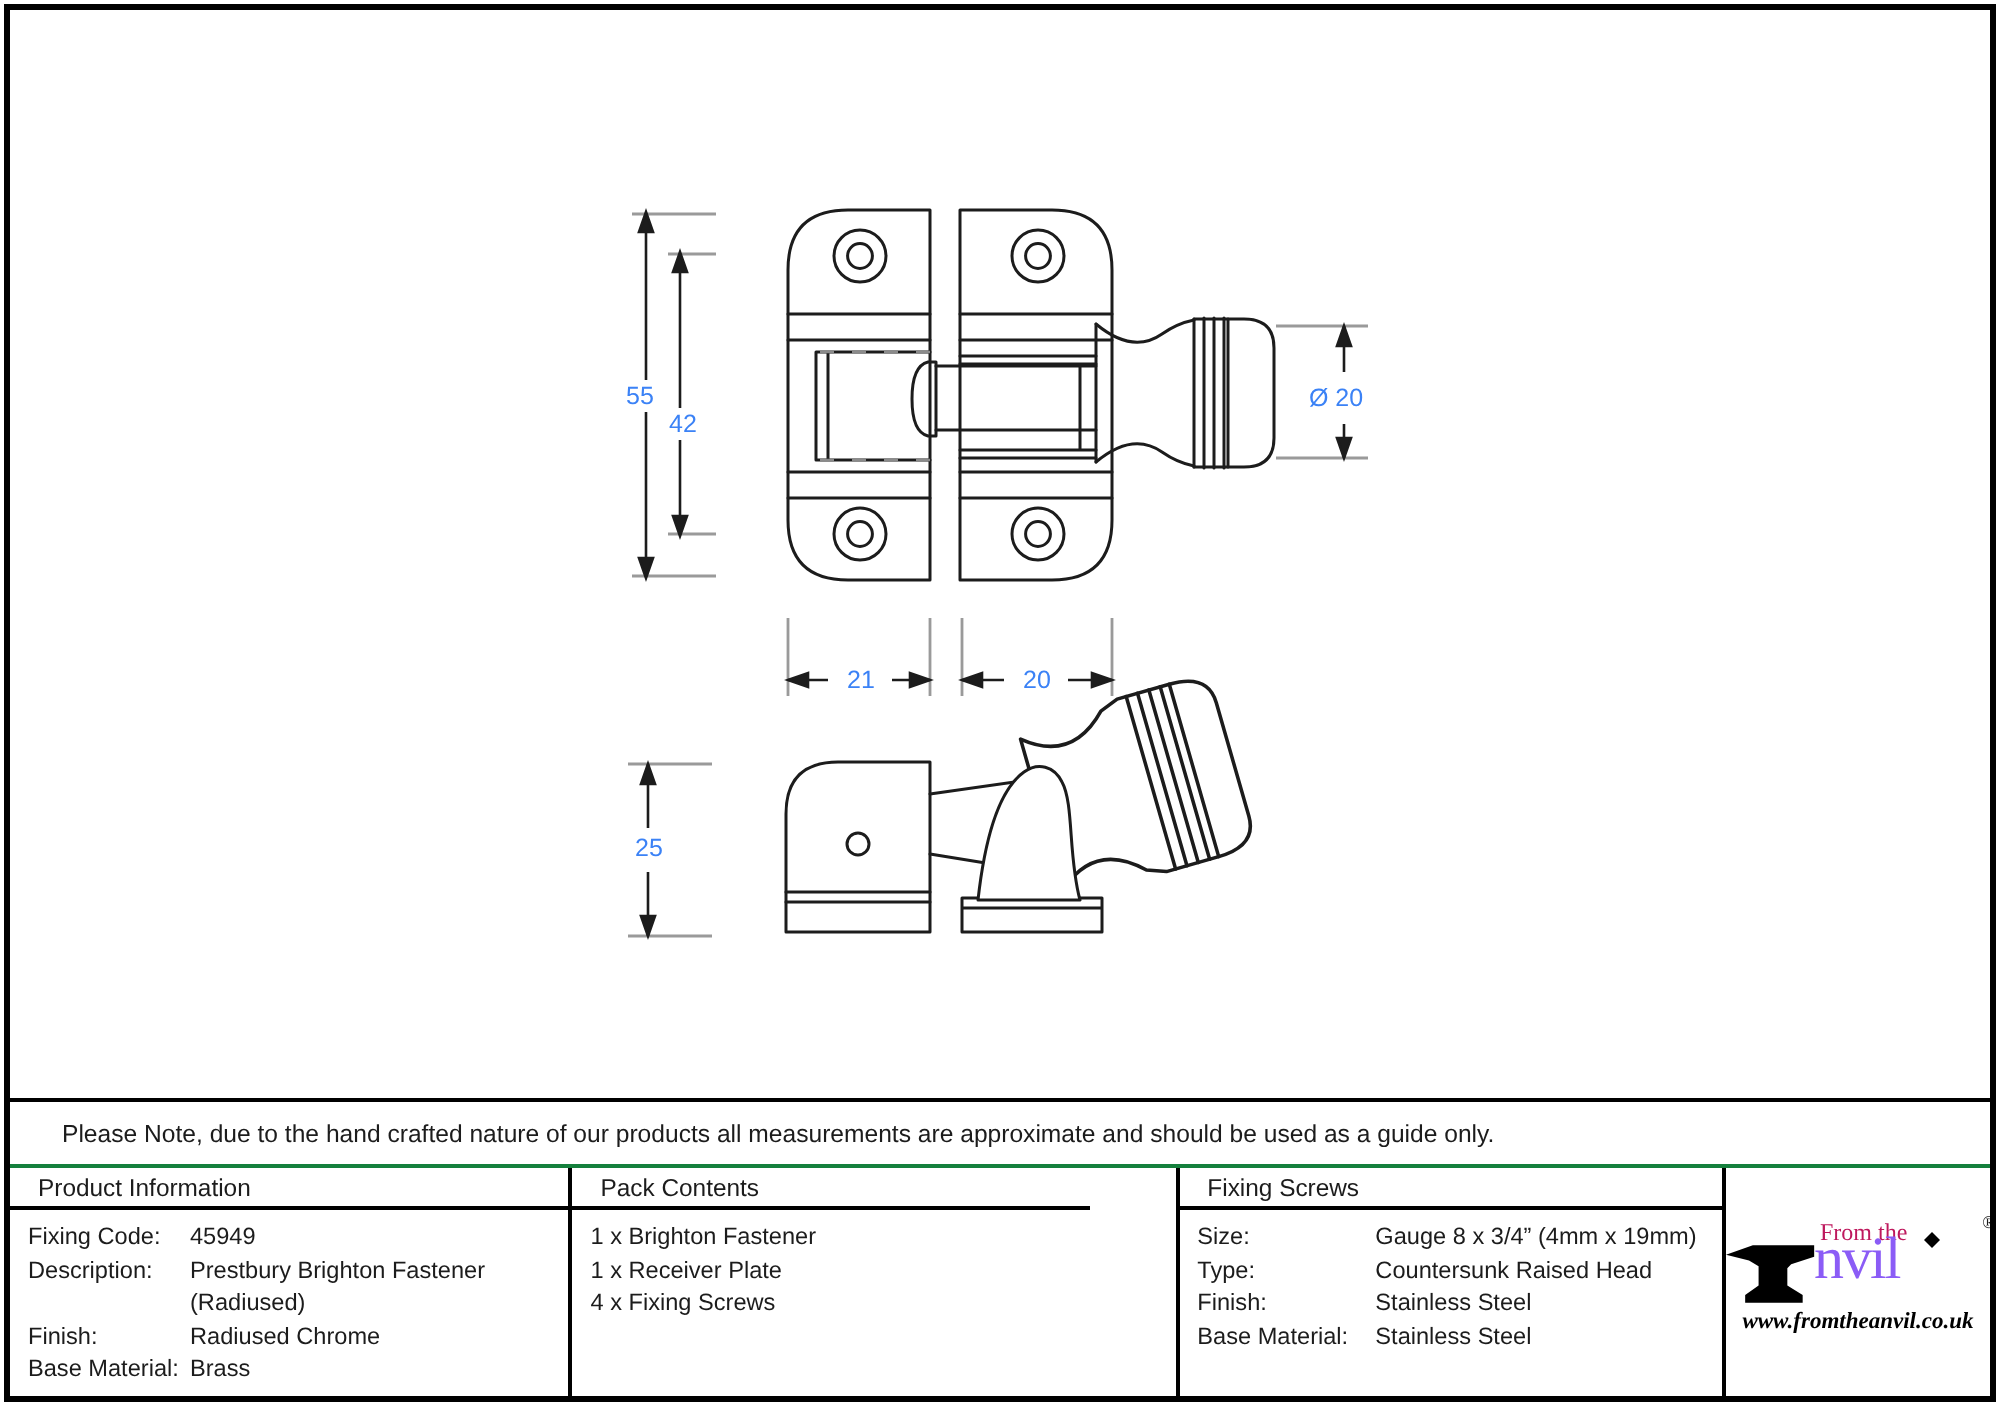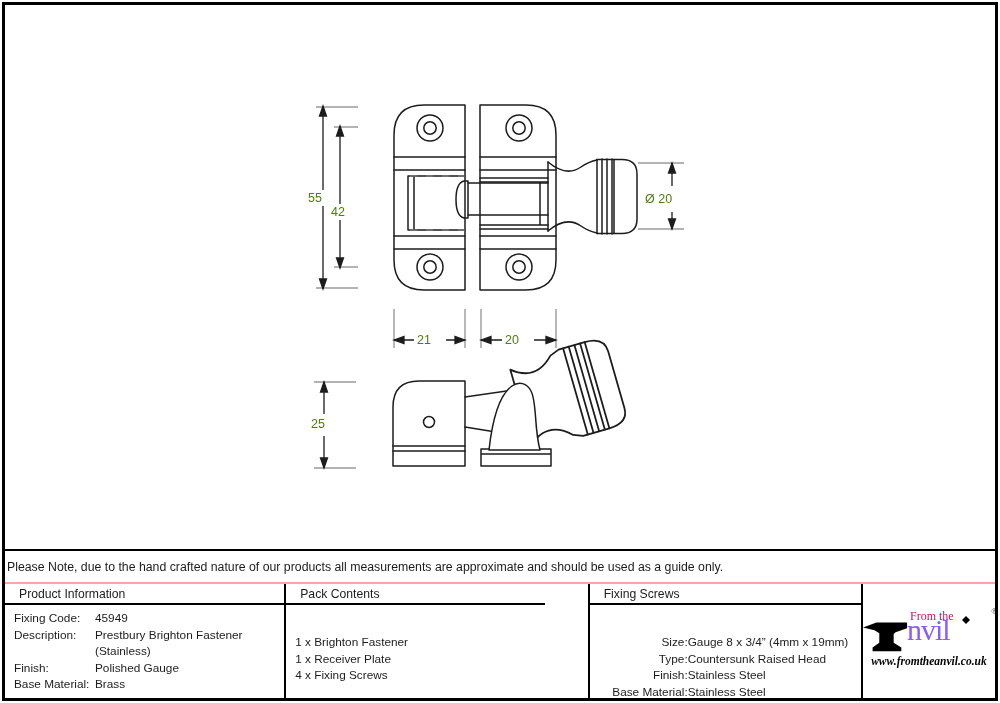--- a/index.html
+++ b/index.html
@@ -3,55 +3,55 @@
 <meta charset="utf-8">
 <style>
   html,body{margin:0;padding:0;background:#e8e8e8;}
   .page{
     position:relative;width:1000px;height:703px;background:#fff;
     font-family:"Liberation Sans",sans-serif;color:#1c1c1c;overflow:hidden;
   }
   .frame{position:absolute;inset:2px;border:3px solid #000;pointer-events:none;z-index:40;}
   svg.art{position:absolute;left:0;top:0;width:1000px;height:549px;}
   .dim{
-    position:absolute;background:#fff;text-align:left;
-    font-size:12.5px;line-height:14px;padding:1px 1px;color:#4d7c0f;z-index:5;
+    position:absolute;background:#fff;text-align:center;
+    font-size:12.5px;line-height:14px;padding:1px 1px;color:#3b82f6;z-index:5;
     white-space:nowrap;
   }
   #dim55{left:307px;top:190px;width:24px;}
   #dim42{left:330px;top:204px;width:21px;}
   #dimdia{left:644px;top:191px;width:46px;}
   #dim21{left:416px;top:332px;width:27px;}
   #dim20{left:504px;top:332px;width:27px;}
   #dim25{left:310px;top:416px;width:27px;}
 
   .bottom{
     position:absolute;left:5px;right:5px;top:549px;bottom:5px;
     display:flex;flex-direction:column;border-top:2px solid #000;background:#fff;z-index:10;
   }
   .notebar{
-    height:31px;border-bottom:2px solid #fca5a5;display:flex;align-items:center;
-    padding-left:2px;font-size:12.3px;
+    height:31px;border-bottom:2px solid #15803d;display:flex;align-items:center;
+    padding-left:26px;font-size:12.3px;
   }
   .spec{flex:1;display:flex;min-height:0;}
   .col{display:flex;flex-direction:column;}
-  .col + .col{border-left:2px solid #000;gap:24px;}
+  .col + .col{border-left:2px solid #000;}
   .col-product{width:282px;}
   .col-pack{width:261px;}
   .col-screws{width:274px;margin-left:43px;}
   .col-logo{flex:1;align-items:center;justify-content:center;}
   .hdr{
     height:19px;border-bottom:2px solid #000;display:flex;align-items:center;
     padding-left:14px;font-size:12.2px;flex:none;
   }
   .cellbody{flex:1;padding:5px 4px 0 9px;font-size:11.8px;}
   .kv{display:flex;line-height:16.6px;}
   .kv .k{flex:none;}
   .col-product .k{width:81px;}
-  .col-screws .k{width:89px;text-align:right;}
+  .col-screws .k{width:89px;}
   .kv .v{flex:1;}
   .pack-line{line-height:16.6px;}
 
   
   .logo{position:relative;width:132px;height:64px;}
   .logo-anvil-icon{position:absolute;left:0;top:11px;}
   .logo-brand{
     position:absolute;left:44px;top:1px;font-family:"Liberation Serif",serif;
     font-size:30px;line-height:40px;letter-spacing:-1px;color:#8b5cf6;text-align:center;
   }
@@ -193,25 +193,25 @@
           <div class="kv">
             <span class="k">Fixing Code:</span>
             <span class="v">45949</span>
           </div>
           <div class="kv">
             <span class="k">Description:</span>
             <span class="v">Prestbury Brighton Fastener</span>
           </div>
           <div class="kv">
             <span class="k"></span>
-            <span class="v">(Stainless)</span>
+            <span class="v">(Radiused)</span>
           </div>
           <div class="kv">
             <span class="k">Finish:</span>
-            <span class="v">Polished Gauge</span>
+            <span class="v">Radiused Chrome</span>
           </div>
           <div class="kv">
             <span class="k">Base Material:</span>
             <span class="v">Brass</span>
           </div>
         </div>
       </div>
 
       <div class="col col-pack">
         <div class="hdr">Pack Contents</div>

